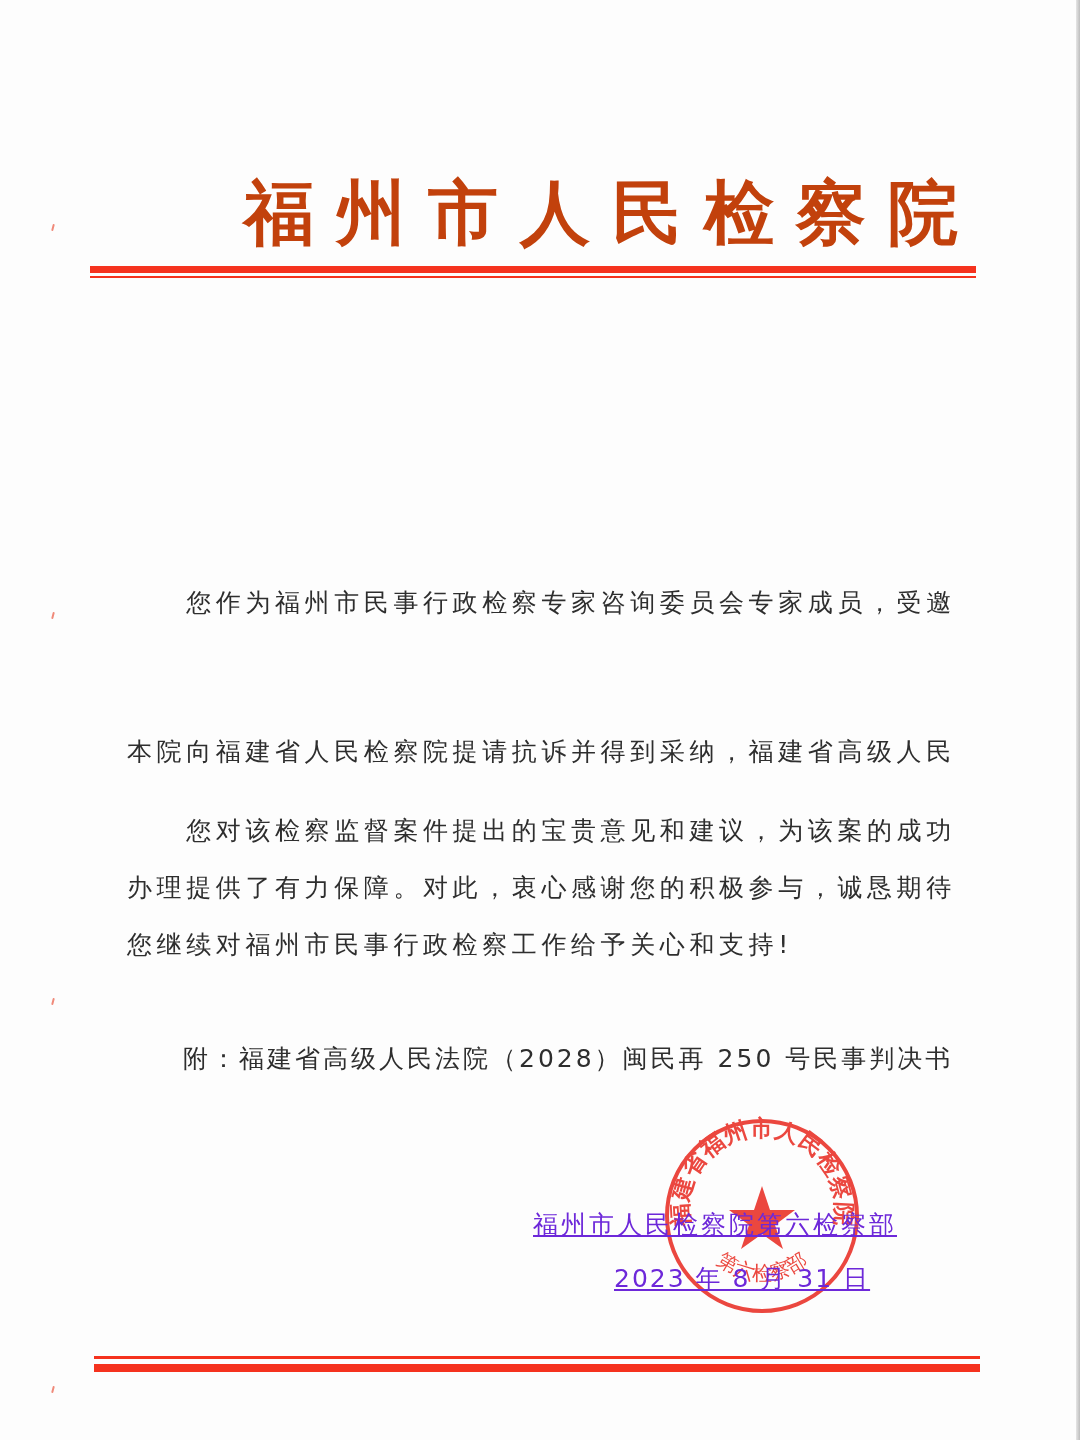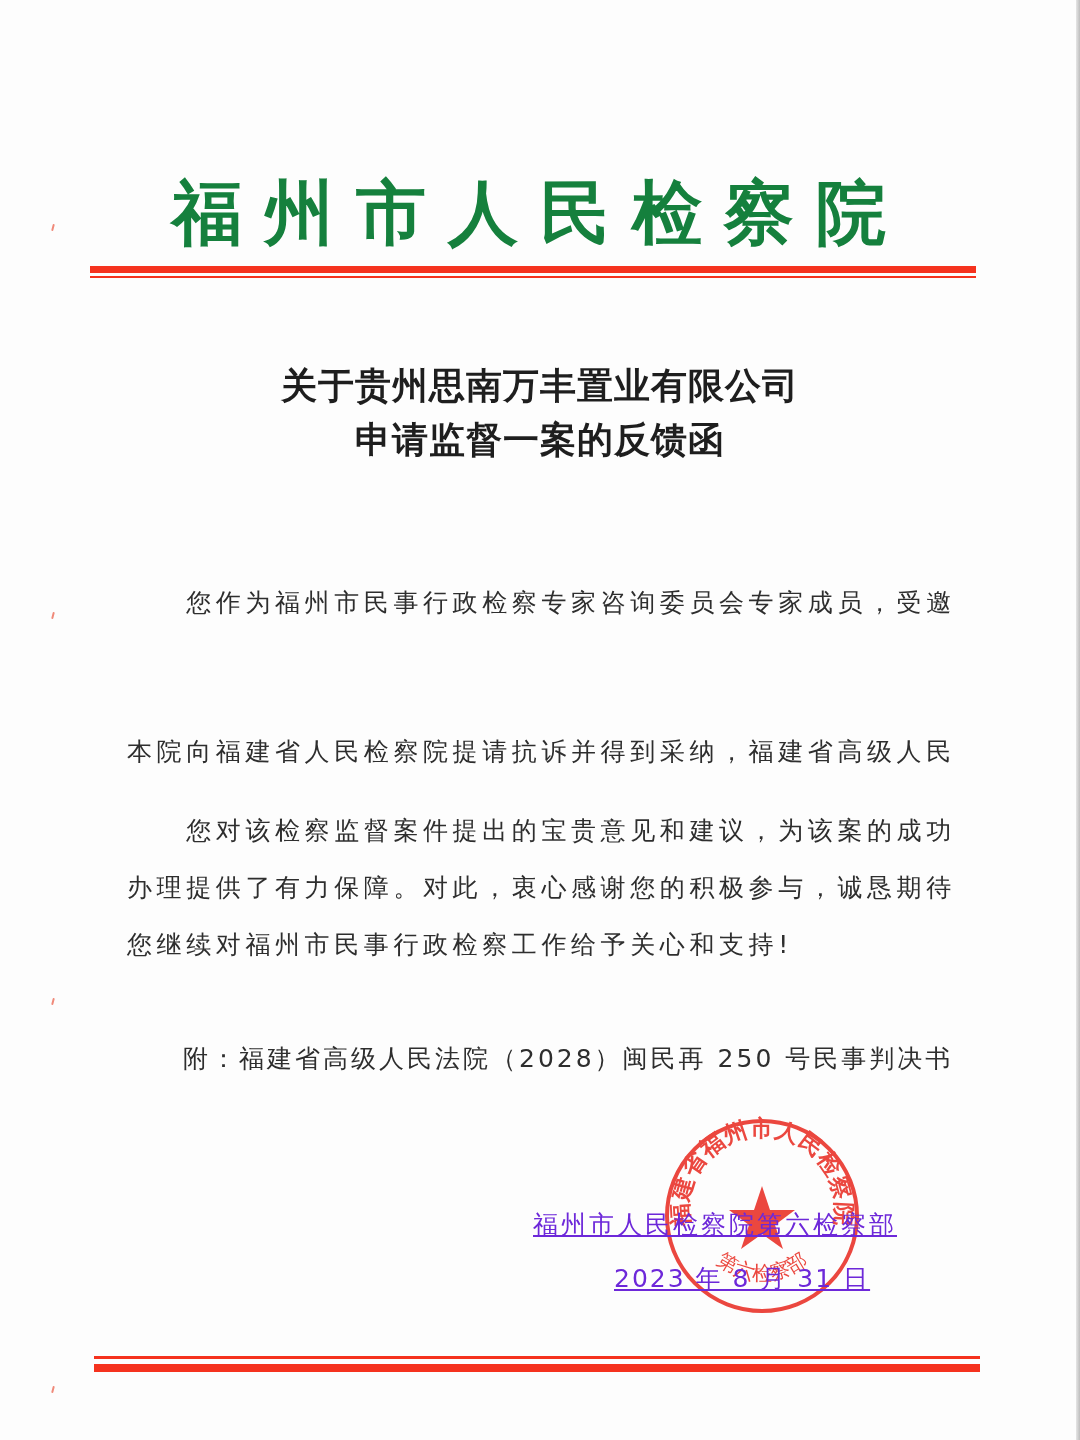--- a/index.html
+++ b/index.html
@@ -32,22 +32,22 @@
       left: 52px;
       width: 2px; height: 7px;
       background: #f08a7a;
       transform: rotate(15deg);
       border-radius: 1px;
     }
     .masthead {
       position: absolute;
       left: 90px; top: 168px;
       width: 890px;
-      text-align: center;
-      color: #15803d;
+      text-align: right;
+      color: #c2410c;
       font-family: "DejaVu Sans", "Liberation Sans", sans-serif;
       font-size: 70px;
       font-weight: bold;
       letter-spacing: 22px;
       line-height: 90px;
       text-indent: 10px;
     }
     .rule-thick {
       position: absolute;
       background: #f5321e;
@@ -113,24 +113,20 @@
   <div class="margin-mark" style="top:224px;"></div>
   <div class="margin-mark" style="top:612px;"></div>
   <div class="margin-mark" style="top:998px;"></div>
   <div class="margin-mark" style="top:1386px;"></div>
 
   <div class="masthead">福州市人民检察院</div>
 
   <div class="rule-thick" style="left:90px; top:266px; width:886px; height:7px;"></div>
   <div class="rule-thin" style="left:90px; top:276px; width:886px; height:2px;"></div>
 
-  <div class="doc-title">
-    <div>关于贵州思南万丰置业有限公司</div>
-    <div>申请监督一案的反馈函</div>
-  </div>
 
 
   <div class="line" style="top:587px; letter-spacing:4.6px;">　　您作为福州市民事行政检察专家咨询委员会专家成员，受邀</div>
   <div class="line" style="top:736px; letter-spacing:4.6px;">本院向福建省人民检察院提请抗诉并得到采纳，福建省高级人民</div>
   <div class="line" style="top:815px; letter-spacing:4.6px;">　　您对该检察监督案件提出的宝贵意见和建议，为该案的成功</div>
   <div class="line" style="top:872px; letter-spacing:4.6px;">办理提供了有力保障。对此，衷心感谢您的积极参与，诚恳期待</div>
   <div class="line" style="top:929px; letter-spacing:4.6px;text-align:right;">您继续对福州市民事行政检察工作给予关心和支持!</div>
 
   <div class="line" style="left:183px; top:1043px; letter-spacing:3px;">附：福建省高级人民法院（2028）闽民再 250 号民事判决书</div>
 

